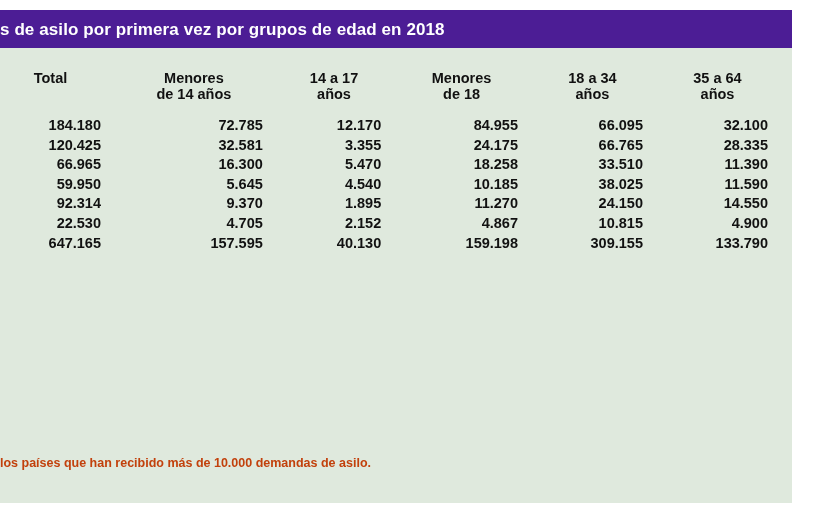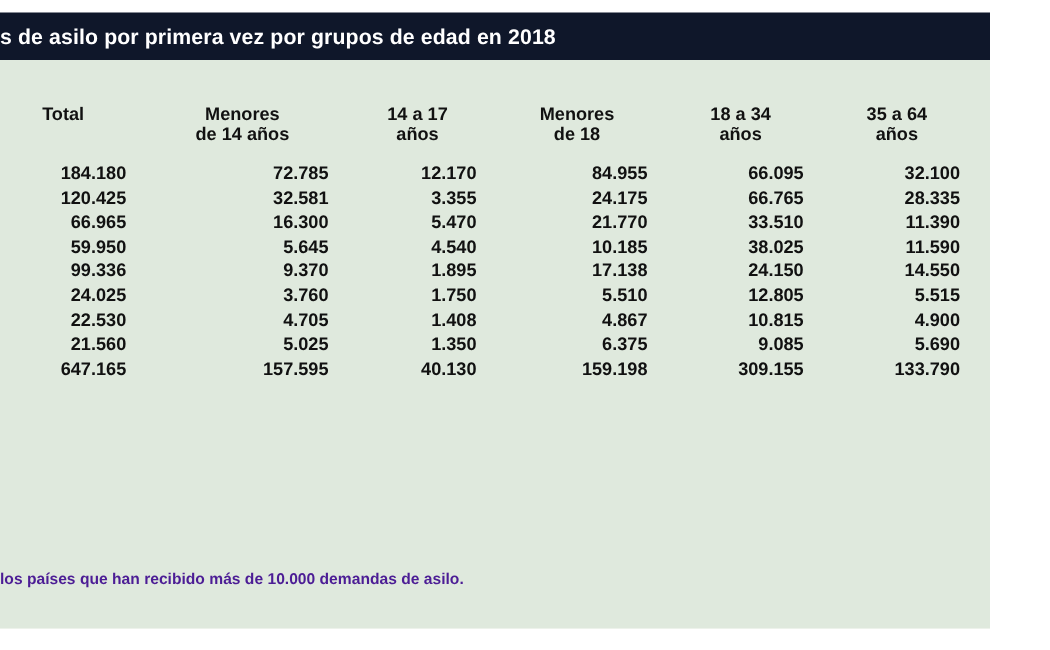--- a/index.html
+++ b/index.html
@@ -20,21 +20,21 @@
     background: #ffffff;
     box-sizing: border-box;
   }
   
   #title-bar {
     position: absolute;
     left: 0;
     top: 10px;
     width: 792px;
     height: 38px;
-    background: #0f172a;
+    background: #4c1d95;
     color: #ffffff;
     display: flex;
     align-items: center;
     box-sizing: border-box;
     padding-left: 0px;
   }
   #title-text {
     font-size: 17px;
     font-weight: bold;
     letter-spacing: 0.1px;
@@ -48,21 +48,21 @@
     left: 0;
     top: 48px;
     width: 792px;
     height: 455px;
     background: #dfe9dd;
     box-sizing: border-box;
   }
   table.data {
     position: absolute;
     left: 0;
-    top: 36px;
+    top: 22px;
     width: 792px;
     border-collapse: collapse;
     color: #111111;
     font-size: 14.5px;
   }
   table.data th {
     font-weight: bold;
     font-size: 14.5px;
     text-align: center;
     padding: 0 24px 0 0;
@@ -87,21 +87,21 @@
     font-weight: bold;
   }
   #spacer-row td { height: 14px; padding: 0; }
   #footnote {
     position: absolute;
     left: 0;
     top: 408px;
     width: 684px;
     font-size: 12.5px;
     font-weight: bold;
-    color: #4c1d95;
+    color: #c2410c;
     white-space: nowrap;
   }
   
   #right-gutter {
     position: absolute;
     left: 792px;
     top: 0;
     width: 48px;
     height: 520px;
     background: #ffffff;
@@ -177,63 +177,47 @@
           <td>32.581</td>
           <td>3.355</td>
           <td>24.175</td>
           <td>66.765</td>
           <td>28.335</td>
         </tr>
         <tr>
           <td>66.965</td>
           <td>16.300</td>
           <td>5.470</td>
-          <td>21.770</td>
+          <td>18.258</td>
           <td>33.510</td>
           <td>11.390</td>
         </tr>
         <tr>
           <td>59.950</td>
           <td>5.645</td>
           <td>4.540</td>
           <td>10.185</td>
           <td>38.025</td>
           <td>11.590</td>
         </tr>
         <tr>
-          <td>99.336</td>
+          <td>92.314</td>
           <td>9.370</td>
           <td>1.895</td>
-          <td>17.138</td>
+          <td>11.270</td>
           <td>24.150</td>
           <td>14.550</td>
         </tr>
         <tr>
-          <td>24.025</td>
-          <td>3.760</td>
-          <td>1.750</td>
-          <td>5.510</td>
-          <td>12.805</td>
-          <td>5.515</td>
-        </tr>
-        <tr>
           <td>22.530</td>
           <td>4.705</td>
-          <td>1.408</td>
+          <td>2.152</td>
           <td>4.867</td>
           <td>10.815</td>
           <td>4.900</td>
-        </tr>
-        <tr>
-          <td>21.560</td>
-          <td>5.025</td>
-          <td>1.350</td>
-          <td>6.375</td>
-          <td>9.085</td>
-          <td>5.690</td>
         </tr>
         <tr class="total-row">
           <td>647.165</td>
           <td>157.595</td>
           <td>40.130</td>
           <td>159.198</td>
           <td>309.155</td>
           <td>133.790</td>
         </tr>
       </tbody>

